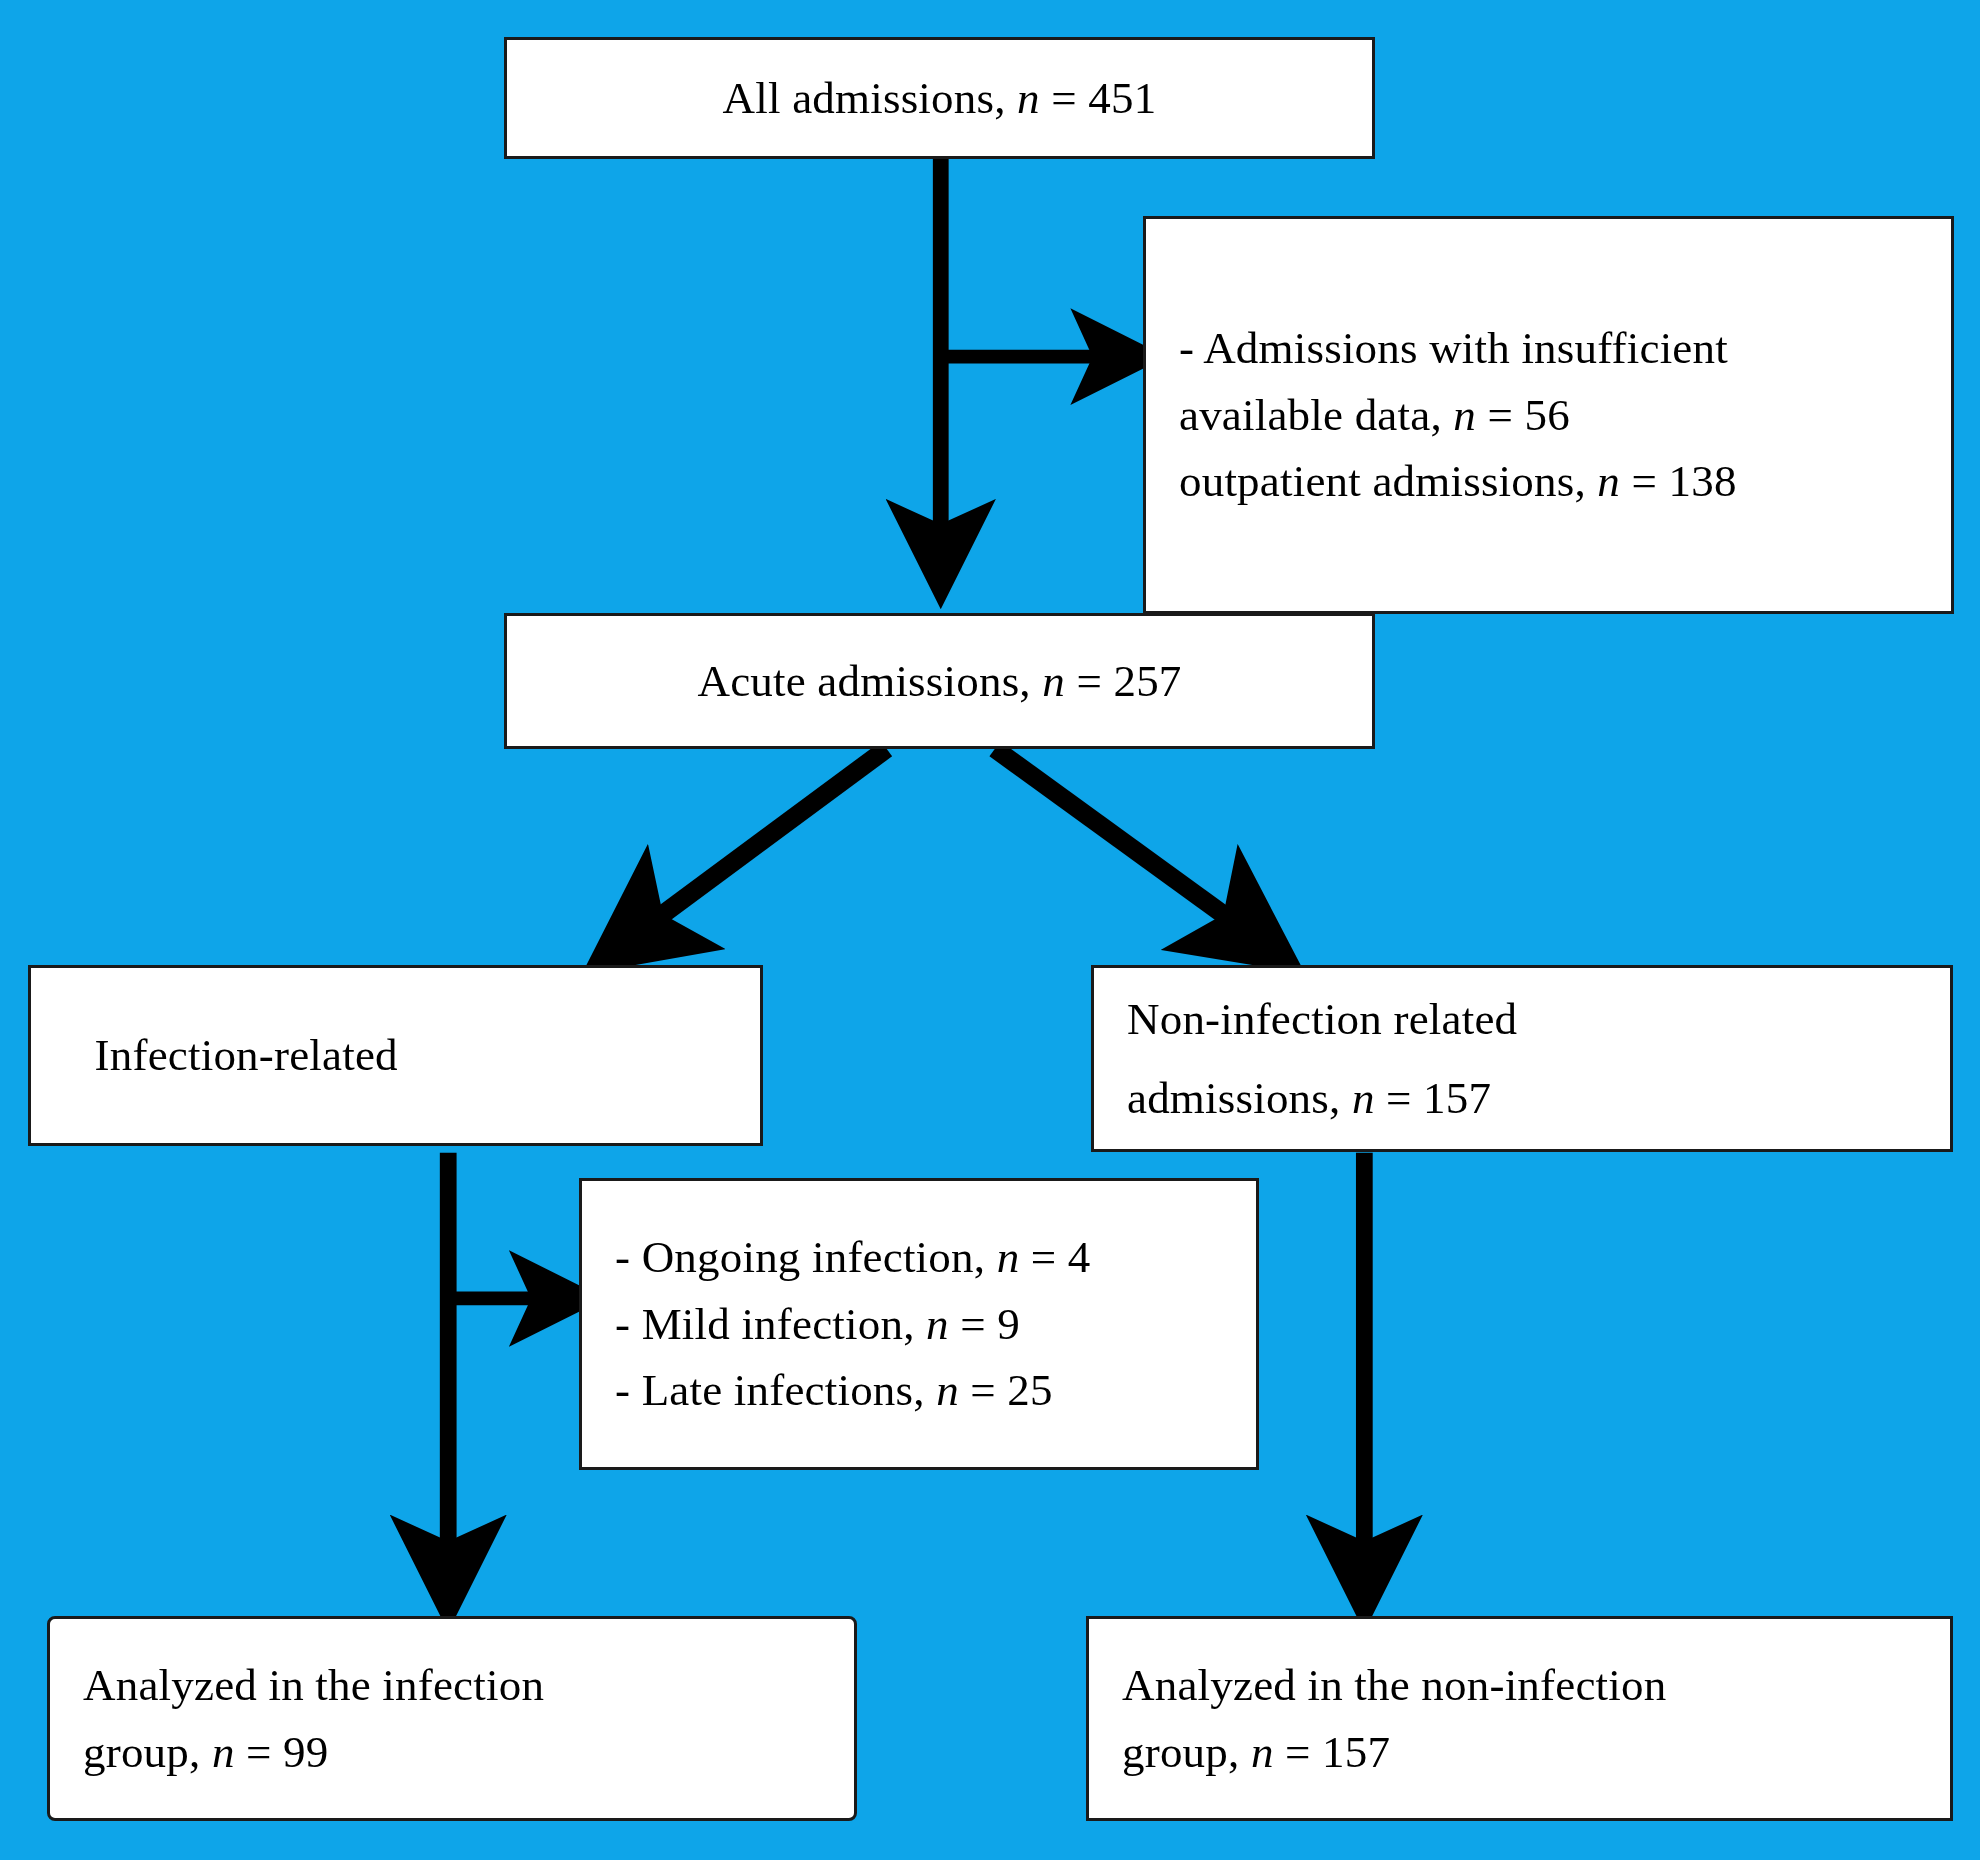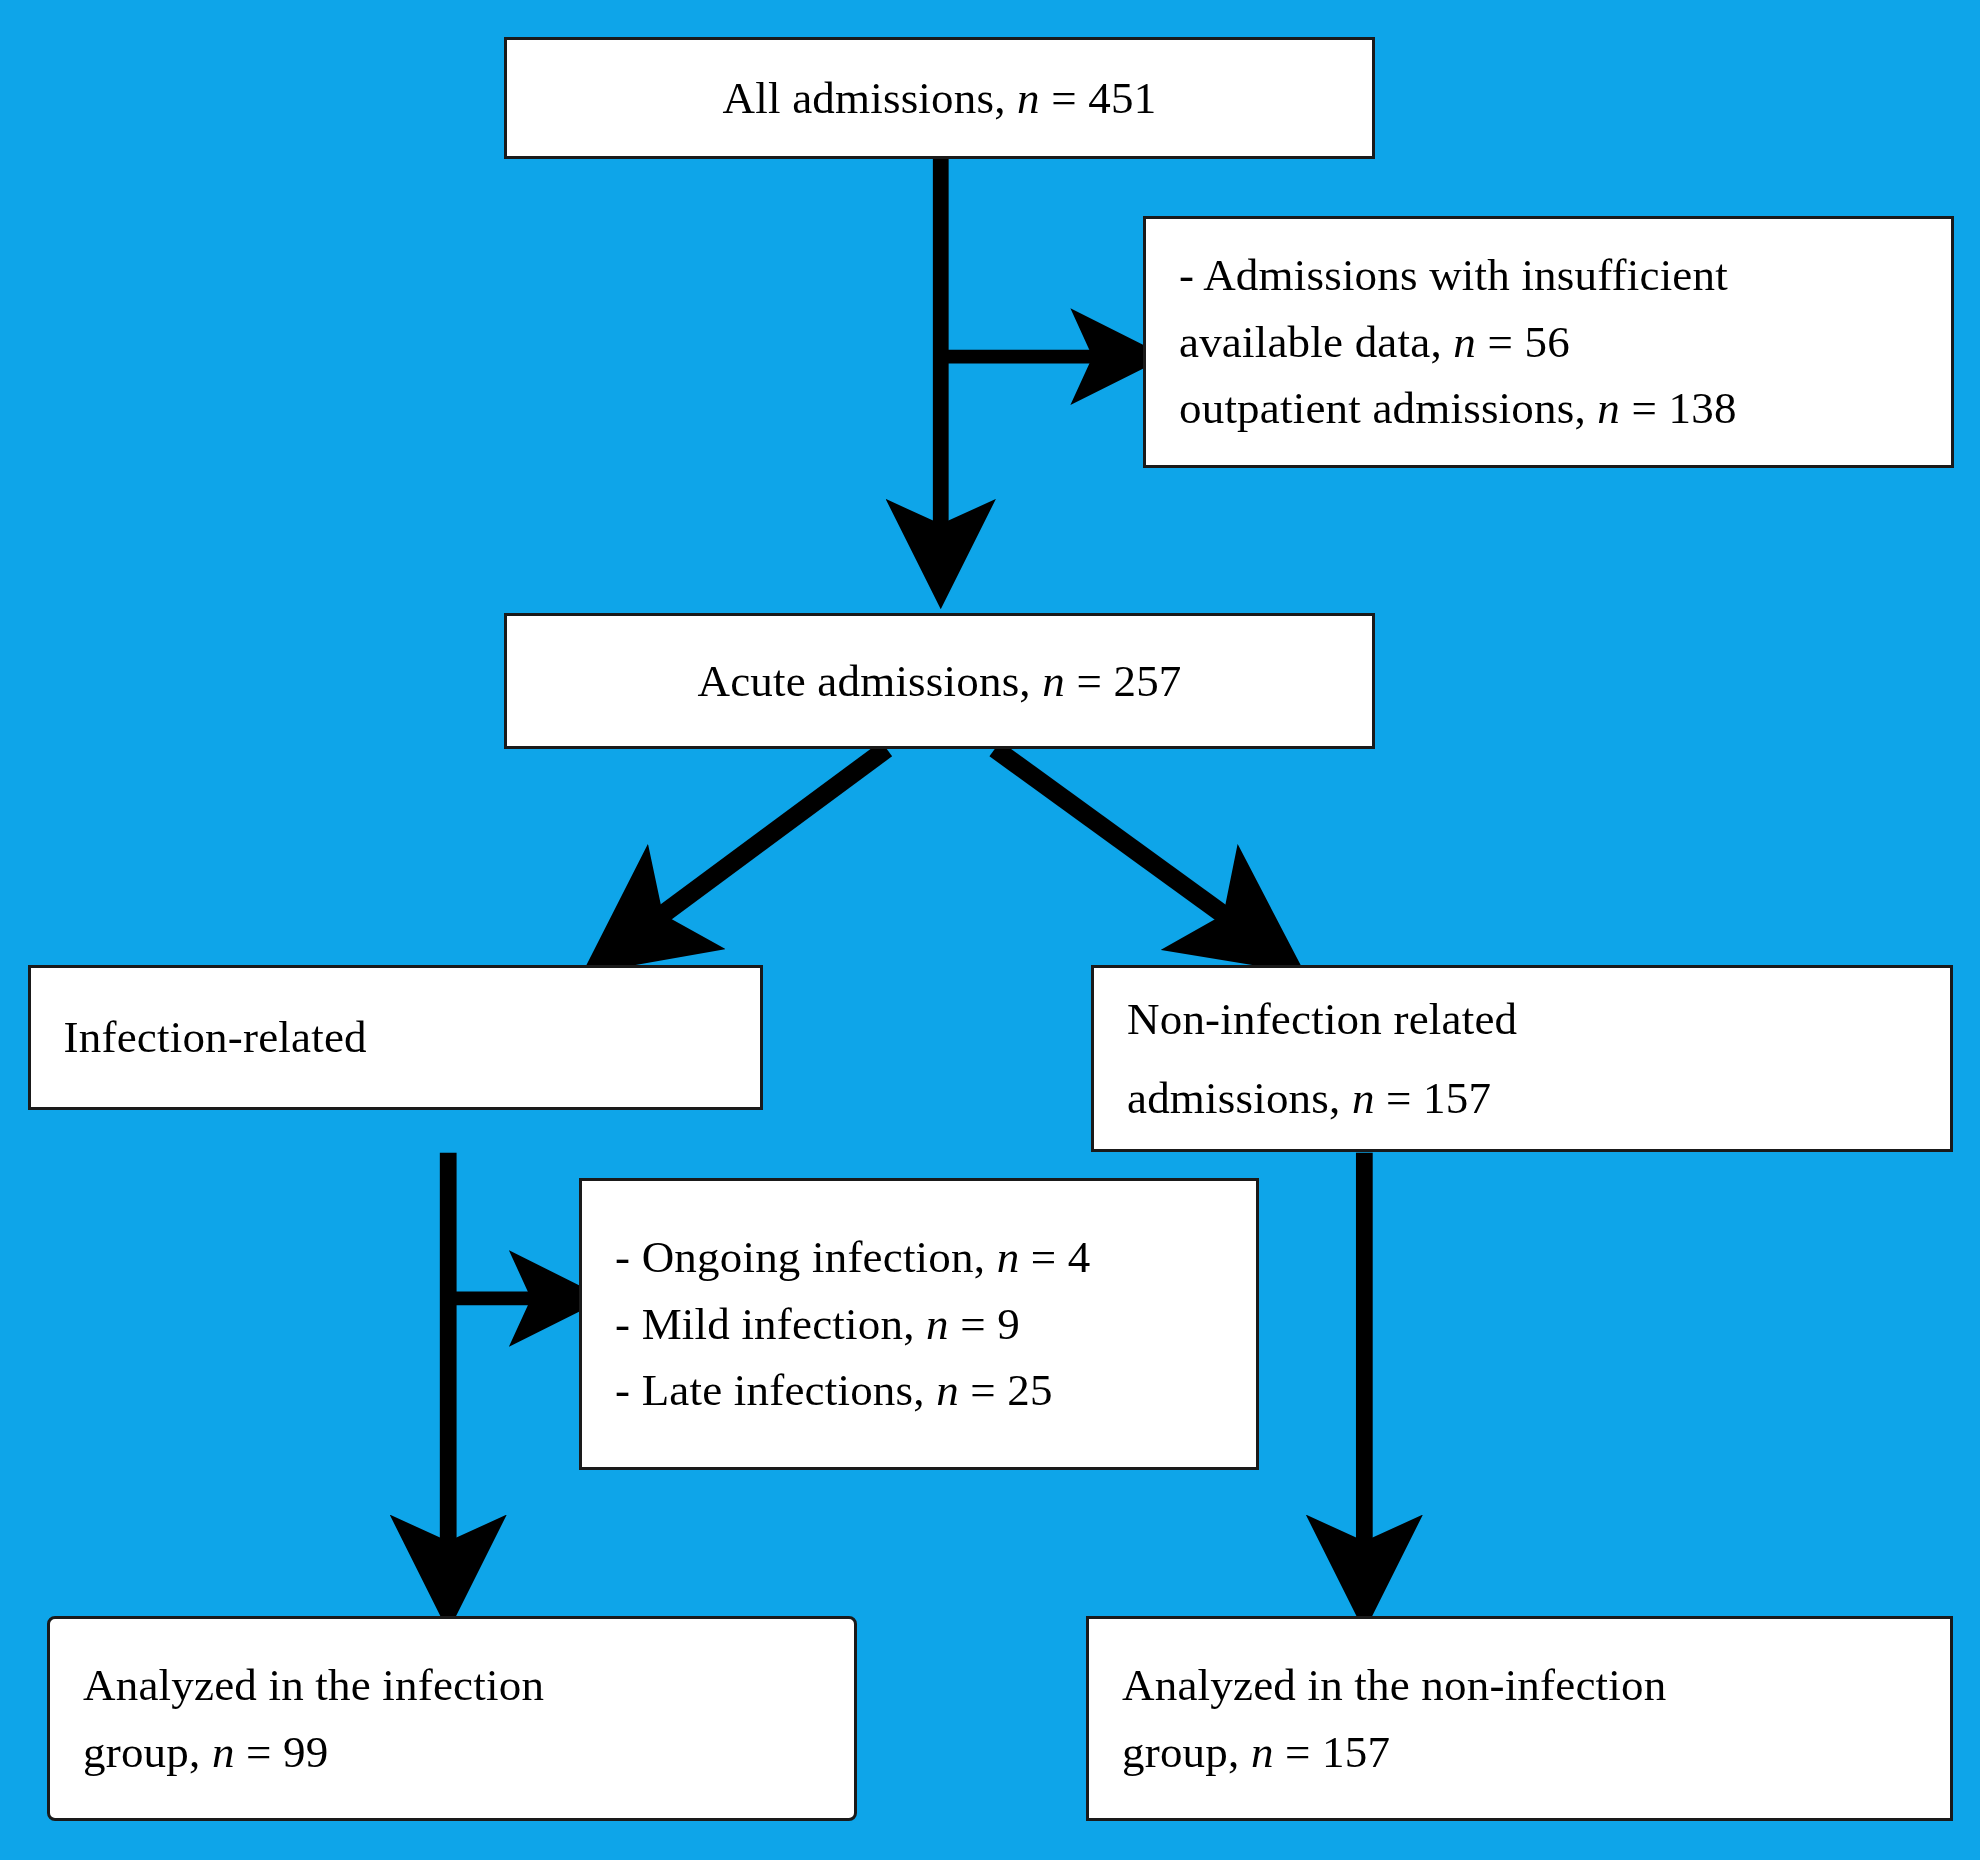--- a/index.html
+++ b/index.html
@@ -93,37 +93,37 @@
       <path d="M1385,1170 L1385,1590" stroke="#000000" stroke-width="17" fill="none" marker-end="url(#ah)"></path>
     </g>
   </svg>
 
   <div class="node node-center" style="left:504px; top:37px; width:871px; height:122px;">
     <div class="line">
       <span>All admissions, </span><em class="n">n</em><span> = 451</span>
     </div>
   </div>
 
-  <div class="node node-left" style="left:1143px; top:216px; width:811px; height:252px;">
+  <div class="node node-left" style="left:1143px; top:216px; width:811px; height:398px;">
     <div class="line pad-l">- Admissions with insufficient</div>
     <div class="line pad-l">
       <span>available data, </span><em class="n">n</em><span> = 56</span>
     </div>
     <div class="line pad-l">
       <span>outpatient admissions, </span><em class="n">n</em><span> = 138</span>
     </div>
   </div>
 
   <div class="node node-center" style="left:504px; top:613px; width:871px; height:136px;">
     <div class="line">
       <span>Acute admissions, </span><em class="n">n</em><span> = 257</span>
     </div>
   </div>
 
-  <div class="node node-left" style="left:27.6px; top:965px; width:735px; height:145px;">
+  <div class="node node-left" style="left:27.6px; top:965px; width:735px; height:181px;padding-left:31px;">
     <div class="line pad-l">Infection-related</div>
   </div>
 
   <div class="node node-left" style="left:1091px; top:965px; width:862px; height:187px;gap:12px;">
     <div class="line pad-l">Non-infection related</div>
     <div class="line pad-l">
       <span>admissions, </span><em class="n">n</em><span> = 157</span>
     </div>
   </div>
 

